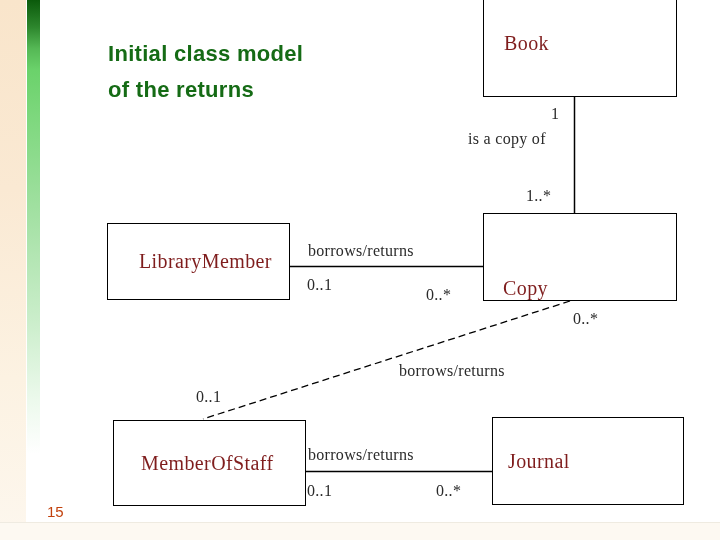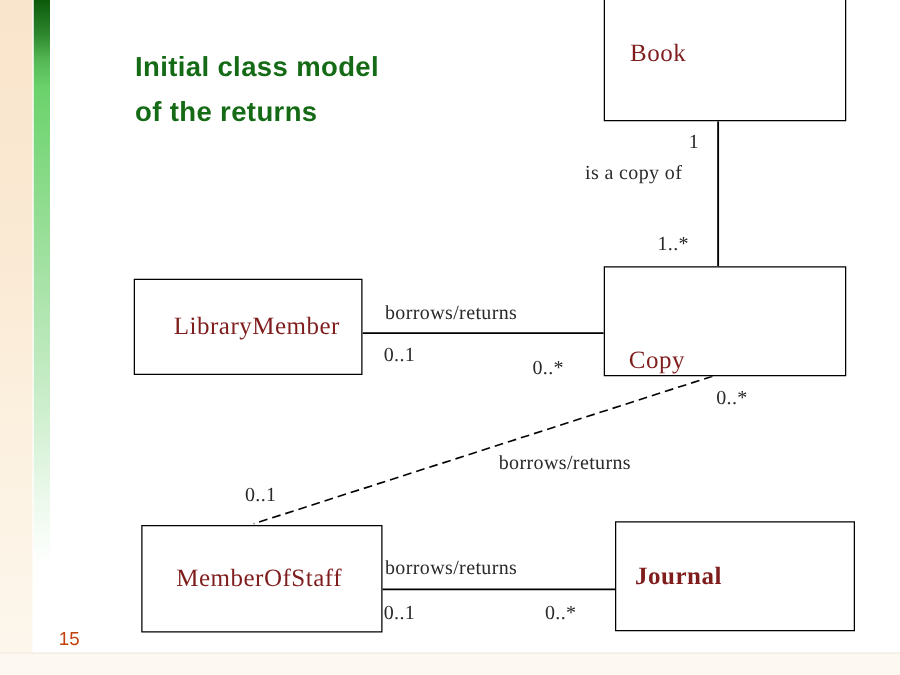--- a/index.html
+++ b/index.html
@@ -120,21 +120,21 @@
   </div>
 
   <div class="uml-class" style="left:483px; top:213px; width:194px; height:88px; padding-left:19px;align-items:flex-end;">
     <span class="uml-class-name">Copy</span>
   </div>
 
   <div class="uml-class" style="left:97px; top:420px; width:193px; height:86px; padding-left:27px;margin-left:16px;">
     <span class="uml-class-name">MemberOfStaff</span>
   </div>
 
-  <div class="uml-class" style="left:492px; top:417px; width:192px; height:88px; padding-left:15px;font-weight:bold;">
+  <div class="uml-class" style="left:492px; top:417px; width:192px; height:88px; padding-left:15px;">
     <span class="uml-class-name">Journal</span>
   </div>
 
   <span class="lbl" style="left:551px; top:105px;">1</span>
   <span class="lbl" style="left:454px; top:130px;margin-left:14px;">is a copy of</span>
   <span class="lbl" style="left:526px; top:187px;">1..*</span>
 
   <span class="lbl" style="left:308px; top:242px;">borrows/returns</span>
   <span class="lbl" style="left:307px; top:276px;">0..1</span>
   <span class="lbl" style="left:426px; top:286px;">0..*</span>

